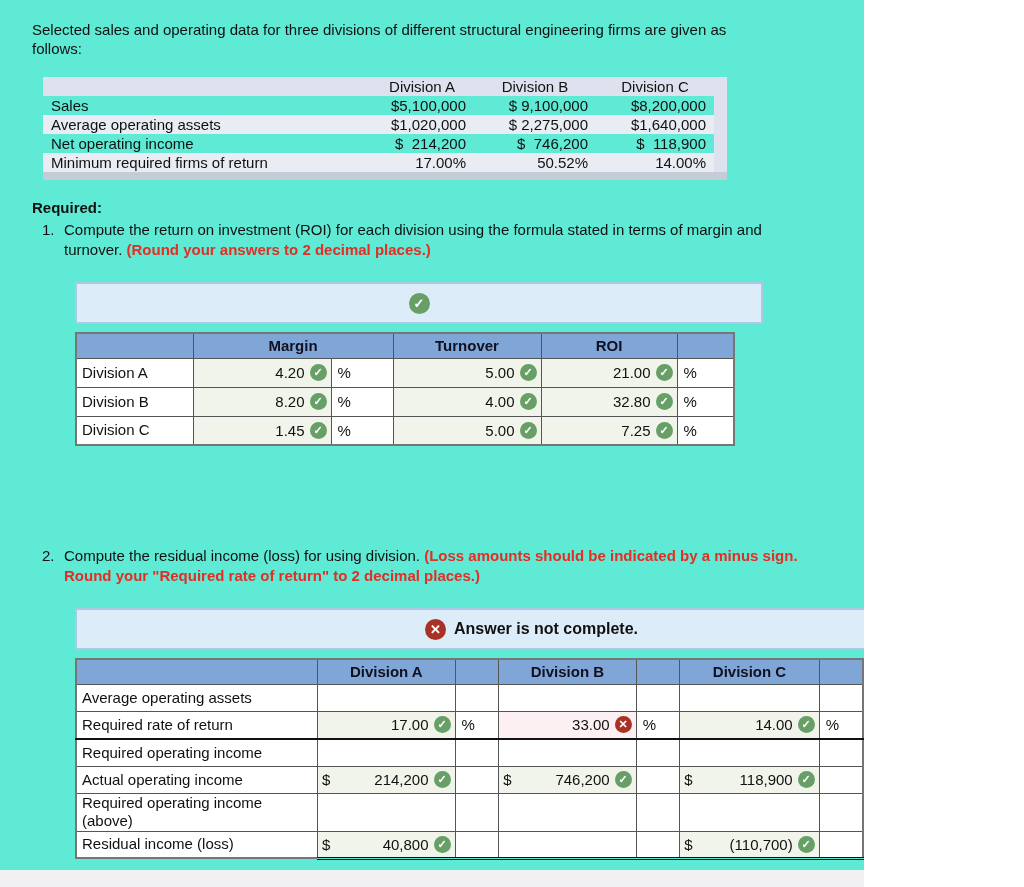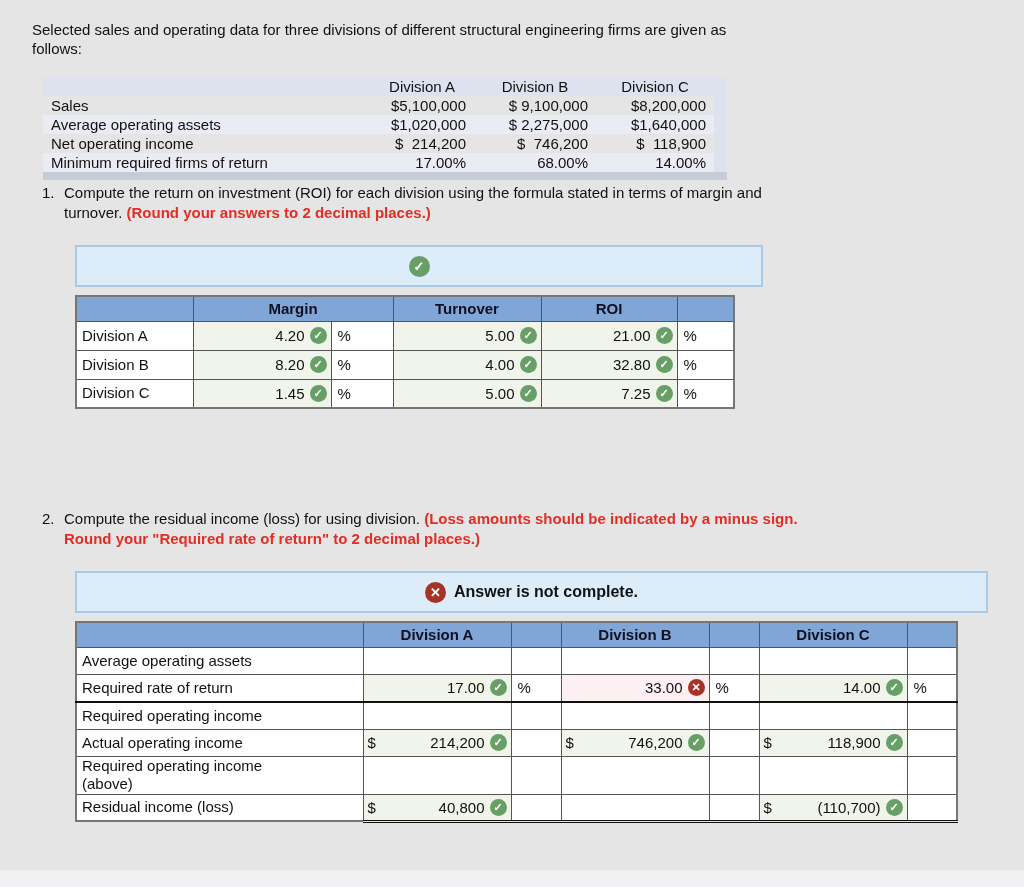--- a/index.html
+++ b/index.html
@@ -1,17 +1,17 @@
 <!DOCTYPE html>
 <html><head>
 <meta charset="utf-8">
 <style>
   * { box-sizing: border-box; }
   body { margin:0; background:#fff; font-family:"Liberation Sans", sans-serif; color:#111; }
-  .page { width:1024px; height:887px; position:relative; overflow:hidden; background:#e5e5e5; }
+  .page { width:864px; height:887px; position:relative; overflow:hidden; background:#5eead4; }
 
   .intro { margin:20px 0 0 32px; width:710px; font-size:15px; line-height:19px; }
 
   
   .src-wrap { position:relative; margin:19px 0 0 43px; width:684px; }
   .src-table { border-collapse:collapse; width:671px; font-size:15px; }
   .src-table th, .src-table td { padding:0 8px; height:19px; line-height:19px; font-weight:normal; white-space:nowrap; }
   .src-table thead tr { background:#dde2ee; }
   .src-table thead th { text-align:center; }
   .src-table tbody tr.odd { background:#e9ecf3; }
@@ -97,29 +97,30 @@
         </tr>
         <tr>
           <td class="lbl">Net operating income</td>
           <td class="val">$&nbsp;&nbsp;214,200</td>
           <td class="val">$&nbsp;&nbsp;746,200</td>
           <td class="val">$&nbsp;&nbsp;118,900</td>
         </tr>
         <tr class="odd">
           <td class="lbl">Minimum required firms of return</td>
           <td class="val">17.00%</td>
-          <td class="val">68.00%</td>
+          <td class="val">50.52%</td>
           <td class="val">14.00%</td>
         </tr>
       </tbody>
     </table>
     <div class="src-strip"></div>
     <div class="src-bar"></div>
   </div>
 
+  <div class="required-h">Required:</div>
 
   <div class="q-item">
     <span class="q-num">1.</span>
     <div class="q-text"><span>Compute the return on investment (ROI) for each division using the formula stated in terms of margin and turnover.</span> <span class="red">(Round your answers to 2 decimal places.)</span></div>
   </div>
 
   <div class="banner">
     <span class="bicon ok">✓</span>
   </div>
 

